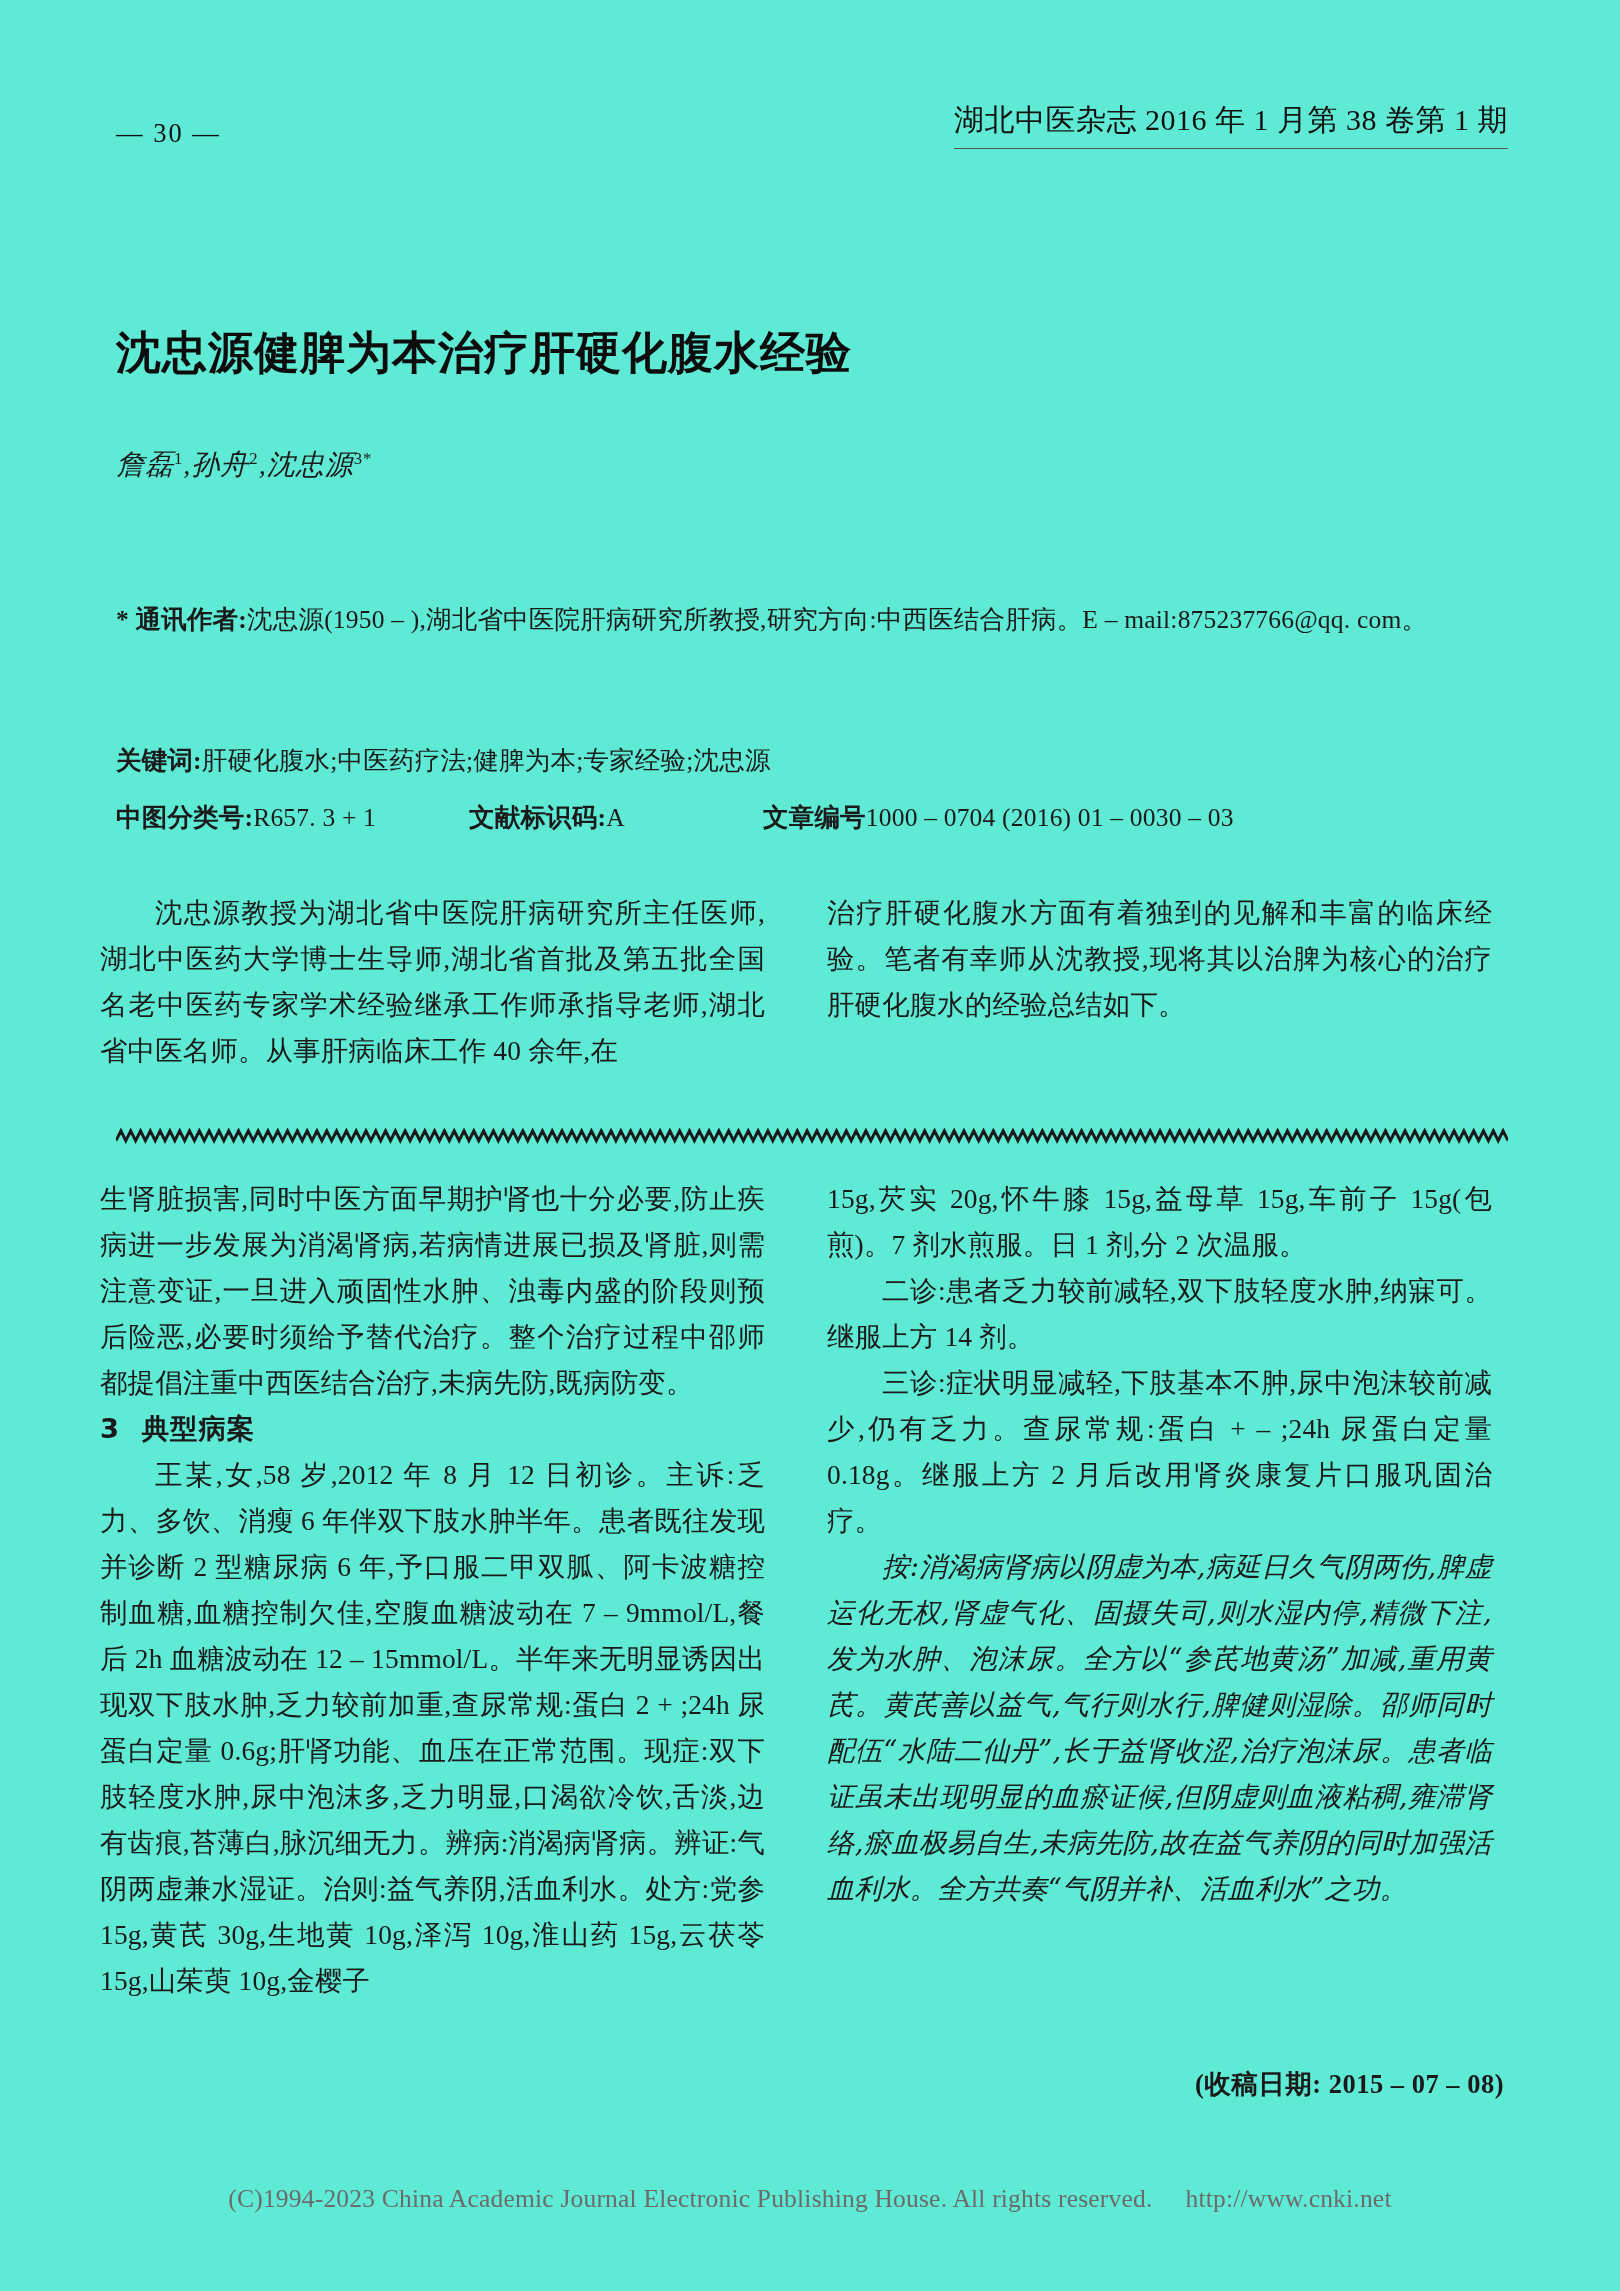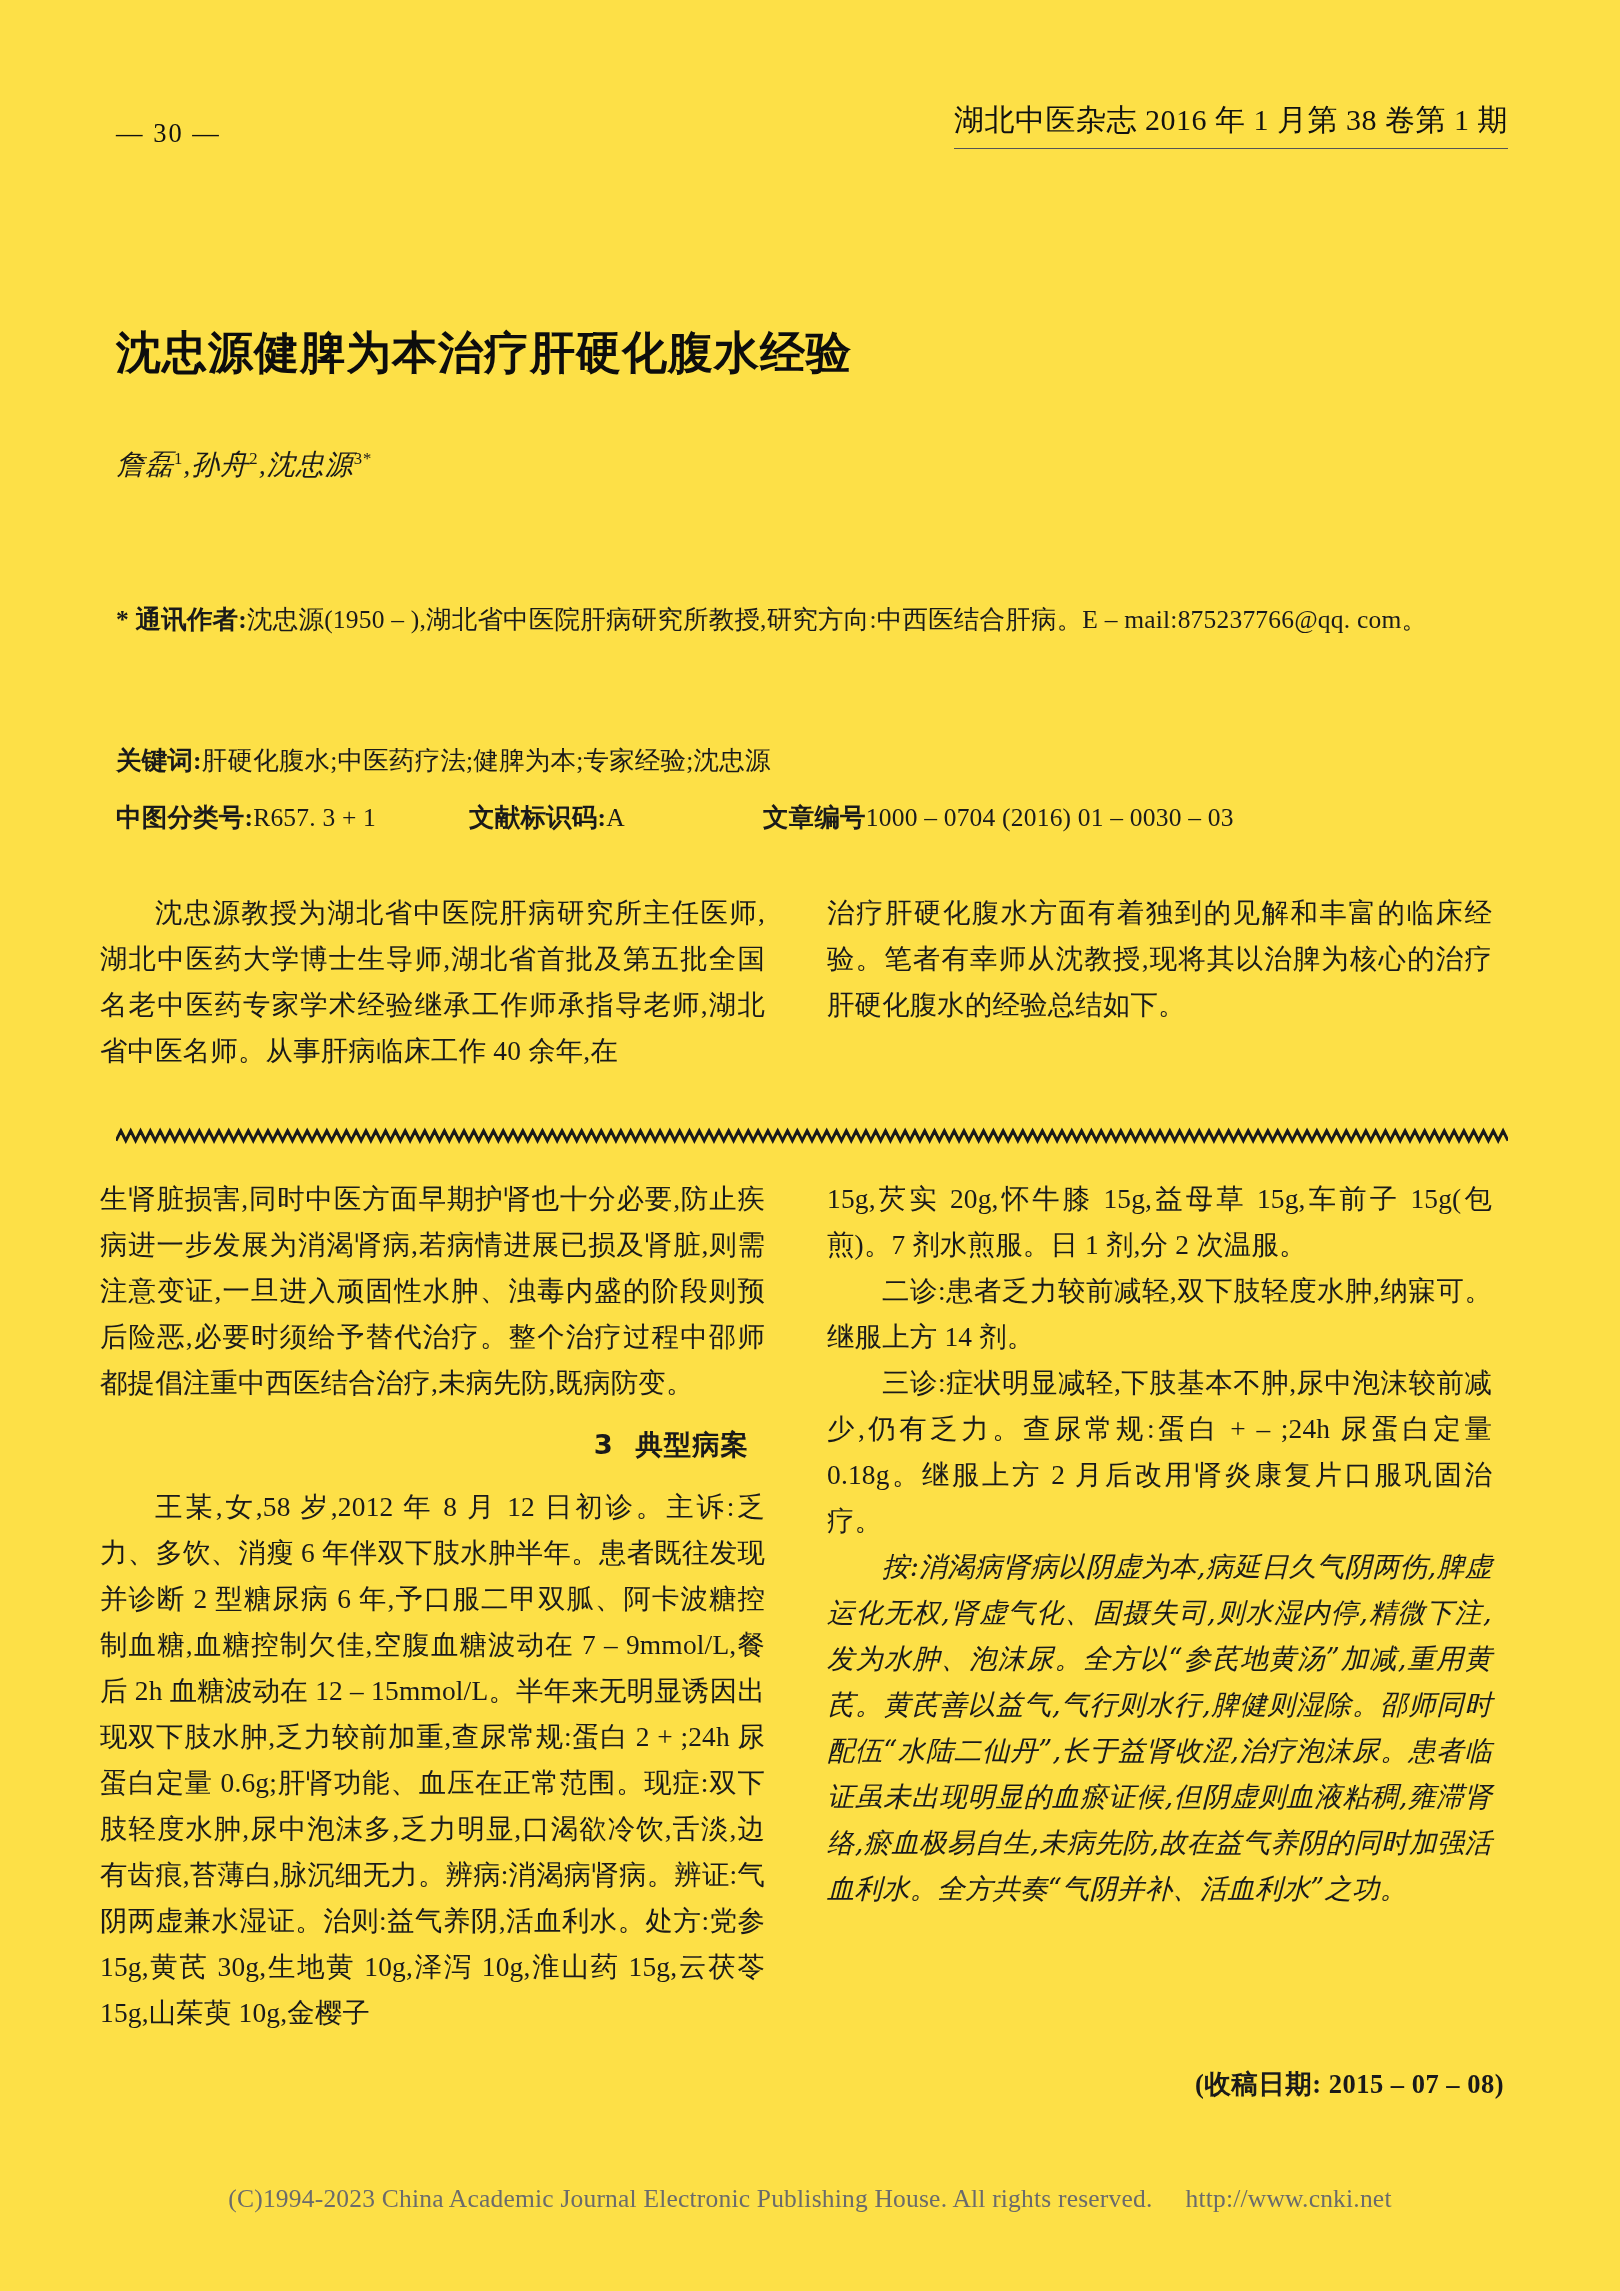--- a/index.html
+++ b/index.html
@@ -13,21 +13,21 @@
     position: relative;
     font-family: "Liberation Serif", "DejaVu Serif", serif;
     color: #1a1a1a;
     -webkit-font-smoothing: antialiased;
   }
   .page {
     position: absolute;
     left: 0; top: 0;
     width: 1620px;
     height: 2292px;
-    background: #fde047;
+    background: #5eead4;
   }
 
   
   .runhead {
     position: absolute;
     left: 116px;
     top: 106px;
     width: 1392px;
     height: 43px;
     display: flex;
@@ -142,27 +142,26 @@
     text-justify: inter-ideograph;
     letter-spacing: 0.2px;
   }
   p.tx.ind { text-indent: 55px; }
   p.kai {
     font-family: "DejaVu Serif", "Liberation Serif", serif;
     font-style: italic;
   }
 
   h3.sec {
-    margin: 16px;
+    margin: 0;
     font-family: "DejaVu Sans", "Liberation Sans", sans-serif;
     font-weight: bold;
     font-size: 27.4px;
     line-height: 46px;
     letter-spacing: 1px;
-    text-align: right;
   }
   h3.sec .num { margin-right: 21.6px; }
 
   
   .wave-wrap {
     position: absolute;
     left: 116px;
     top: 1125px;
     width: 1392px;
     height: 21.6px;

